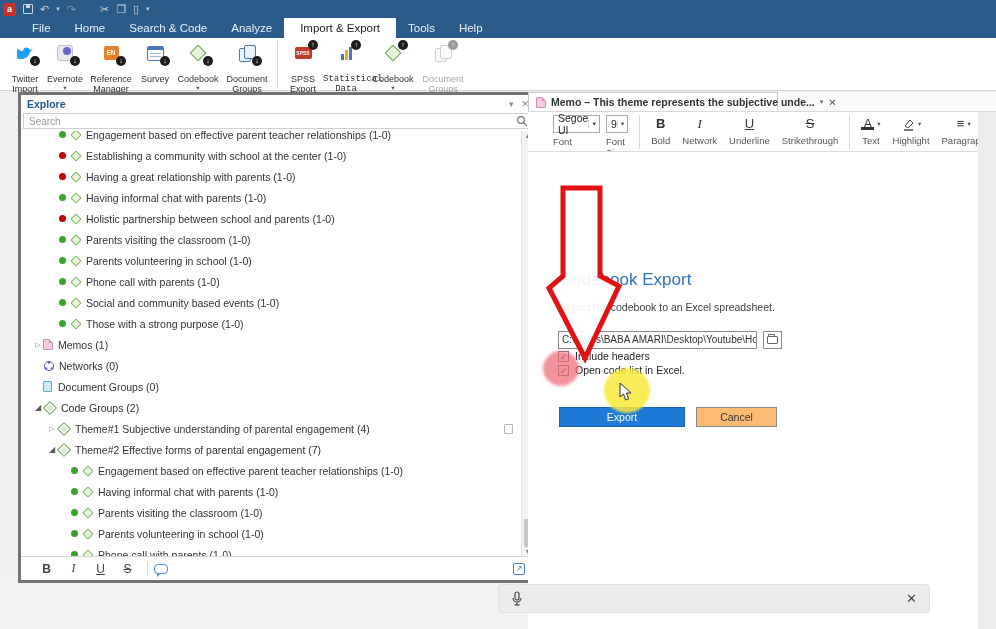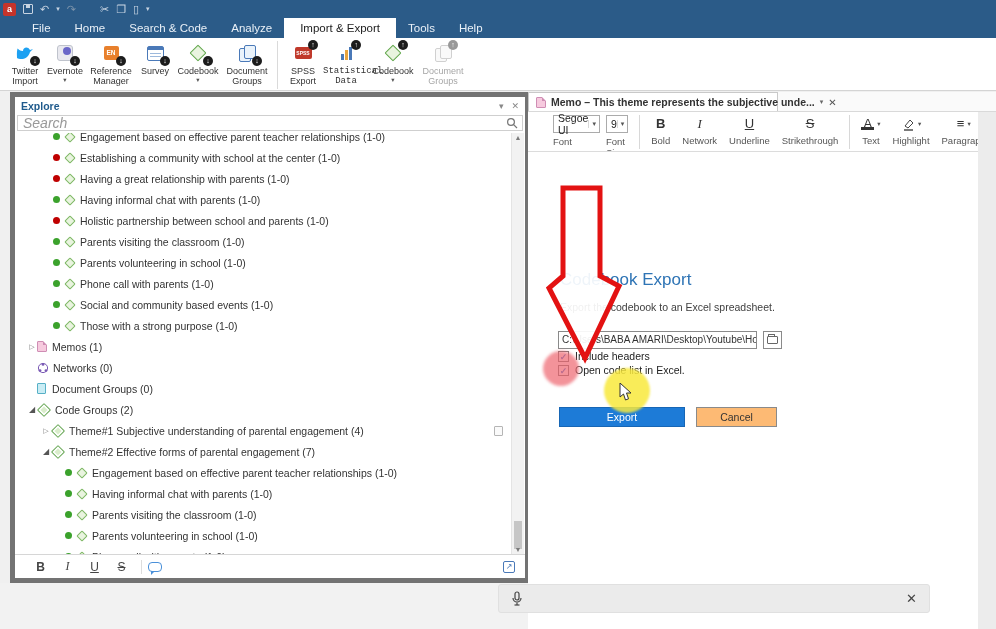--- a/index.html
+++ b/index.html
@@ -23,21 +23,21 @@
   .mtab { padding:0 12px; font-size:11.5px; color:#e9f0f7; line-height:20px; }
   .mtab.active { background:#fff; color:#222; padding:0 16px; }
 
   
   .ribbon { position:absolute; left:0; top:38px; width:996px; height:53px; background:#fff; border-bottom:1px solid #d4d4d4; display:flex; align-items:flex-start; padding:3px 0 0 6px; }
   .rbtn { display:flex; flex-direction:column; align-items:center; padding-top:1px; }
   .rbtn .ic { position:relative; width:24px; height:22px; display:flex; align-items:center; justify-content:center; }
   .badge { position:absolute; width:10px; height:10px; border-radius:50%; background:#1c1c1c; color:#fff; font-size:7px; line-height:10px; text-align:center; }
   .badge.down { right:-3px; bottom:-2px; }
   .badge.up { right:-3px; top:-2px; }
-  .rlabel { font-size:9px; color:#333; text-align:center; line-height:10px; margin-top:2px; max-width:100%; }
+  .rlabel { font-size:9px; color:#333; text-align:center; line-height:10px; margin-top:10px; max-width:100%; }
   .rdrop { font-size:6.5px; color:#555; height:7px; line-height:7px; }
   .rbtn.disabled { opacity:.45; }
   .rsep { width:1px; background:#dadada; height:48px; margin:0 5px; }
   
   .i-evernote { width:16px; height:16px; background:#e9e9ef; border:1px solid #bfc3cc; border-radius:3px; position:relative; }
   .i-evernote:after { content:""; position:absolute; right:1px; top:1px; width:8px; height:8px; border-radius:50%; background:#6a67c8; }
   .i-en { width:15px; height:14px; background:#e8802c; border-radius:2px; color:#fff; font-size:6.5px; font-weight:bold; text-align:center; line-height:14px; }
   .i-survey { width:17px; height:15px; border:1px solid #4a79b8; background:#fff; border-radius:2px; position:relative; }
   .i-survey:before { content:""; position:absolute; left:0; top:0; right:0; height:3px; background:#4a79b8; }
   .i-survey:after { content:""; position:absolute; left:2px; top:6px; right:2px; height:5px; background:repeating-linear-gradient(#9db9dc 0 1px, transparent 1px 3px); }
@@ -47,26 +47,26 @@
   .i-docs:before, .i-docs:after { content:""; position:absolute; width:10px; height:12px; background:#eaf3fb; border:1px solid #4a79b8; border-radius:2px; }
   .i-docs:before { left:0; top:3px; }
   .i-docs:after { left:5px; top:0; }
   .i-docs.gray:before, .i-docs.gray:after { border-color:#999; background:#f2f2f2; }
   .i-spss { width:17px; height:12px; background:#c0392b; border-radius:2px; color:#fff; font-size:5px; font-weight:bold; text-align:center; line-height:12px; }
   .i-stat { display:flex; align-items:flex-end; gap:1px; height:14px; }
   .i-stat i { display:block; width:3px; background:#4a79b8; }
   .i-stat i:nth-child(2) { background:#e8a33d; }
 
   
-  .explore { position:absolute; left:10px; top:92px; width:520px; height:491px; background:#fff; border:5px solid #737373; }
+  .explore { position:absolute; left:18px; top:92px; width:520px; height:491px; background:#fff; border:3px solid #737373; }
   .exhead { height:18px; display:flex; align-items:center; padding:0 6px; }
   .exhead .t { color:#1f5a8c; font-size:10.5px; font-weight:bold; flex:1; }
   .exhead .hic { color:#888; font-size:9px; margin-left:8px; }
   .searchbox { position:relative; margin:0 2px; height:16px; border:1px solid #cfcfcf; background:#fff; display:flex; align-items:center; }
-  .searchbox .ph { font-size:14px; font-style:italic; color:#999; padding-left:5px; flex:1; }
+  .searchbox .ph { font-size:10px; color:#999; padding-left:5px; flex:1; }
   .tree { position:absolute; left:0; top:36px; right:14px; bottom:24px; overflow:hidden; }
   .treeinner { margin-top:-7px; }
   .trow { height:21px; display:flex; align-items:center; font-size:10.5px; color:#333; white-space:nowrap; }
   .trow .exp { width:10px; font-size:7px; color:#777; text-align:center; flex:0 0 10px; }
   .trow .exp.e { color:#555; font-size:8px; }
   .dot { width:7px; height:7px; border-radius:50%; flex:0 0 7px; margin-right:4px; }
   .dot.g { background:#3ba22c; } .dot.r { background:#bf0000; }
   .trow .diamond { flex:0 0 8px; margin:0 6px 0 2px; }
   .trow .diamond.grp { width:10px; height:10px; flex-basis:10px; background:#d9edcb; border-color:#6aa85a; box-shadow:inset 0 0 0 1.5px #fff; }
   .lvl-s { padding-left:38px; }

